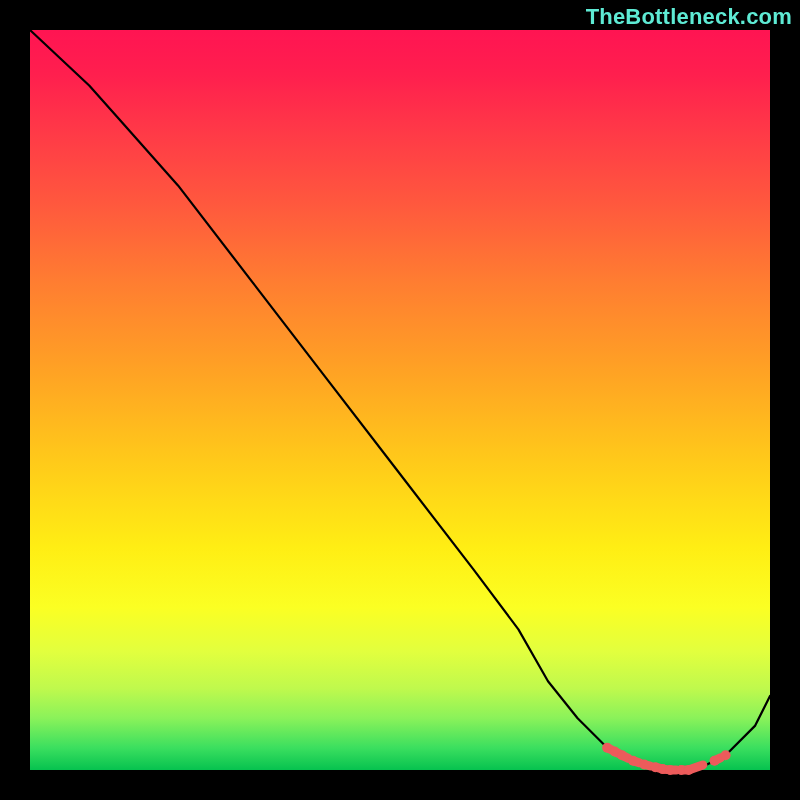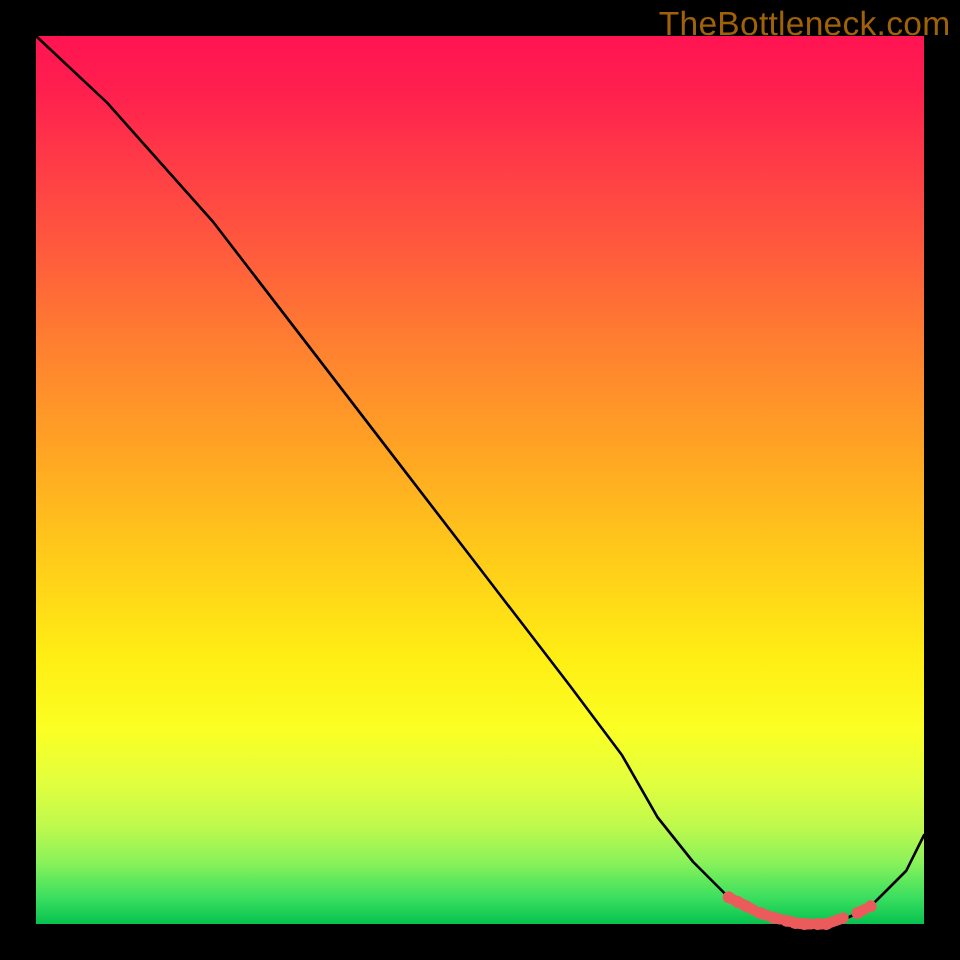--- a/index.html
+++ b/index.html
@@ -16,24 +16,24 @@
     left: 0;
     top: 0;
     width: 800px;
     height: 800px;
     background: #000;
   }
   .watermark {
     position: absolute;
     top: 4px;
     right: 8px;
-    color: #a16207;
-    font-size: 28px;
+    color: #5eead4;
+    font-size: 22px;
     letter-spacing: 0.2px;
-    font-weight: 400;
+    font-weight: 700;
     user-select: none;
   }
   
   .plot {
     position: absolute;
     left: 30px;
     top: 30px;
     width: 740px;
     height: 740px;
     background: linear-gradient(

